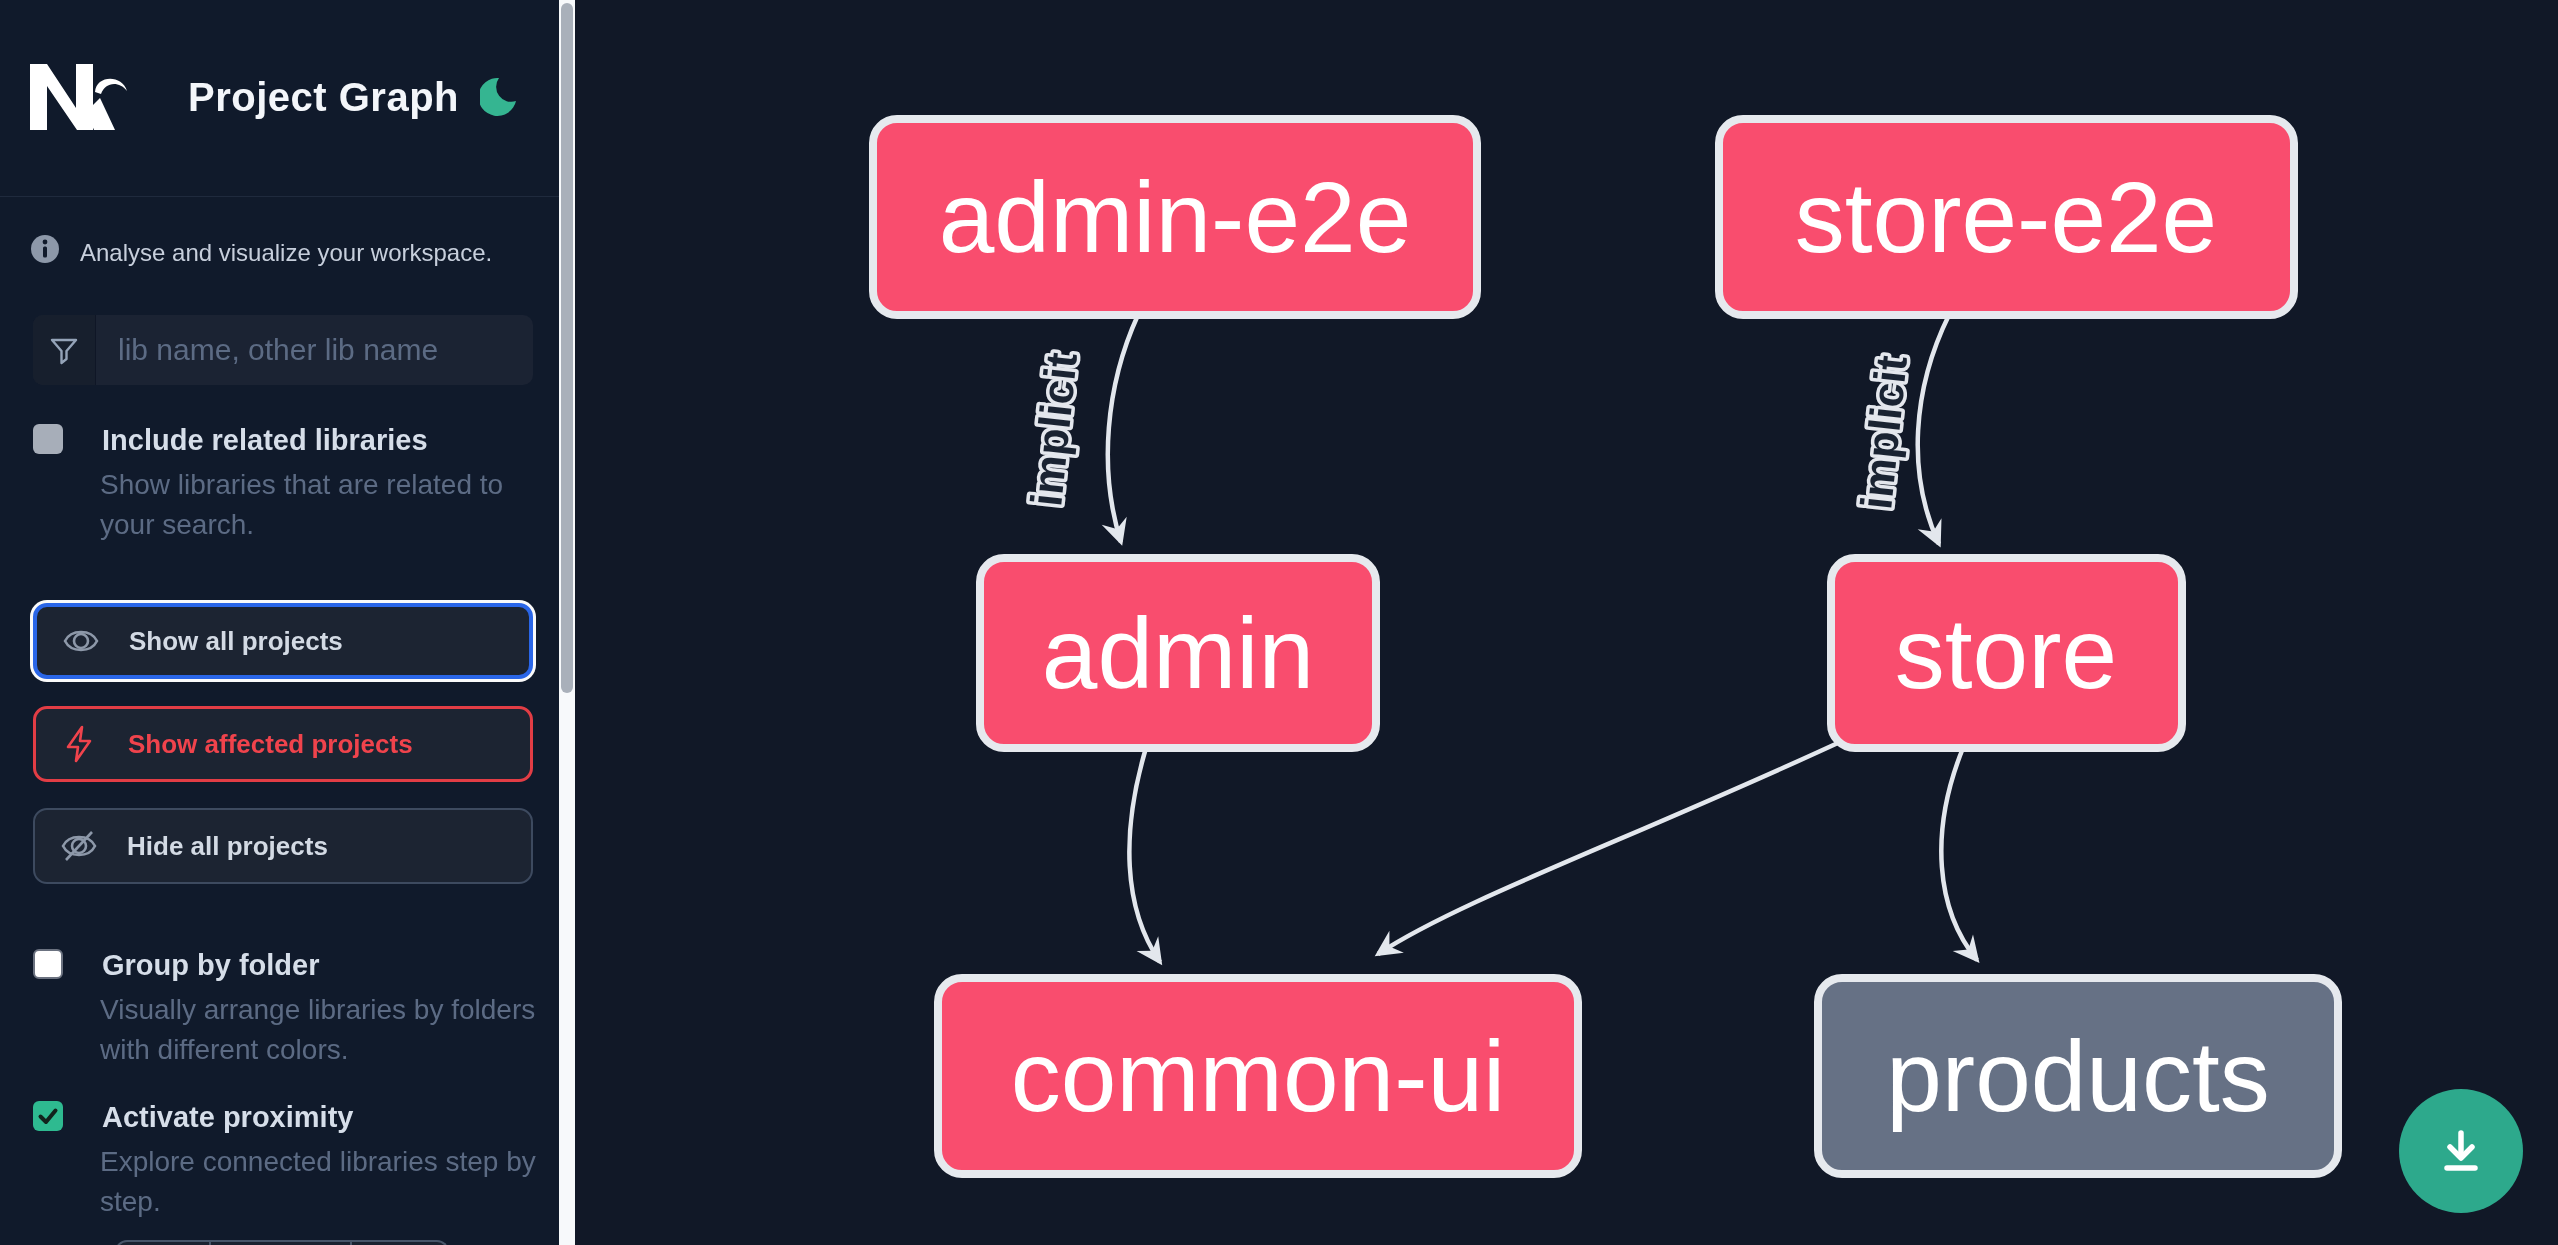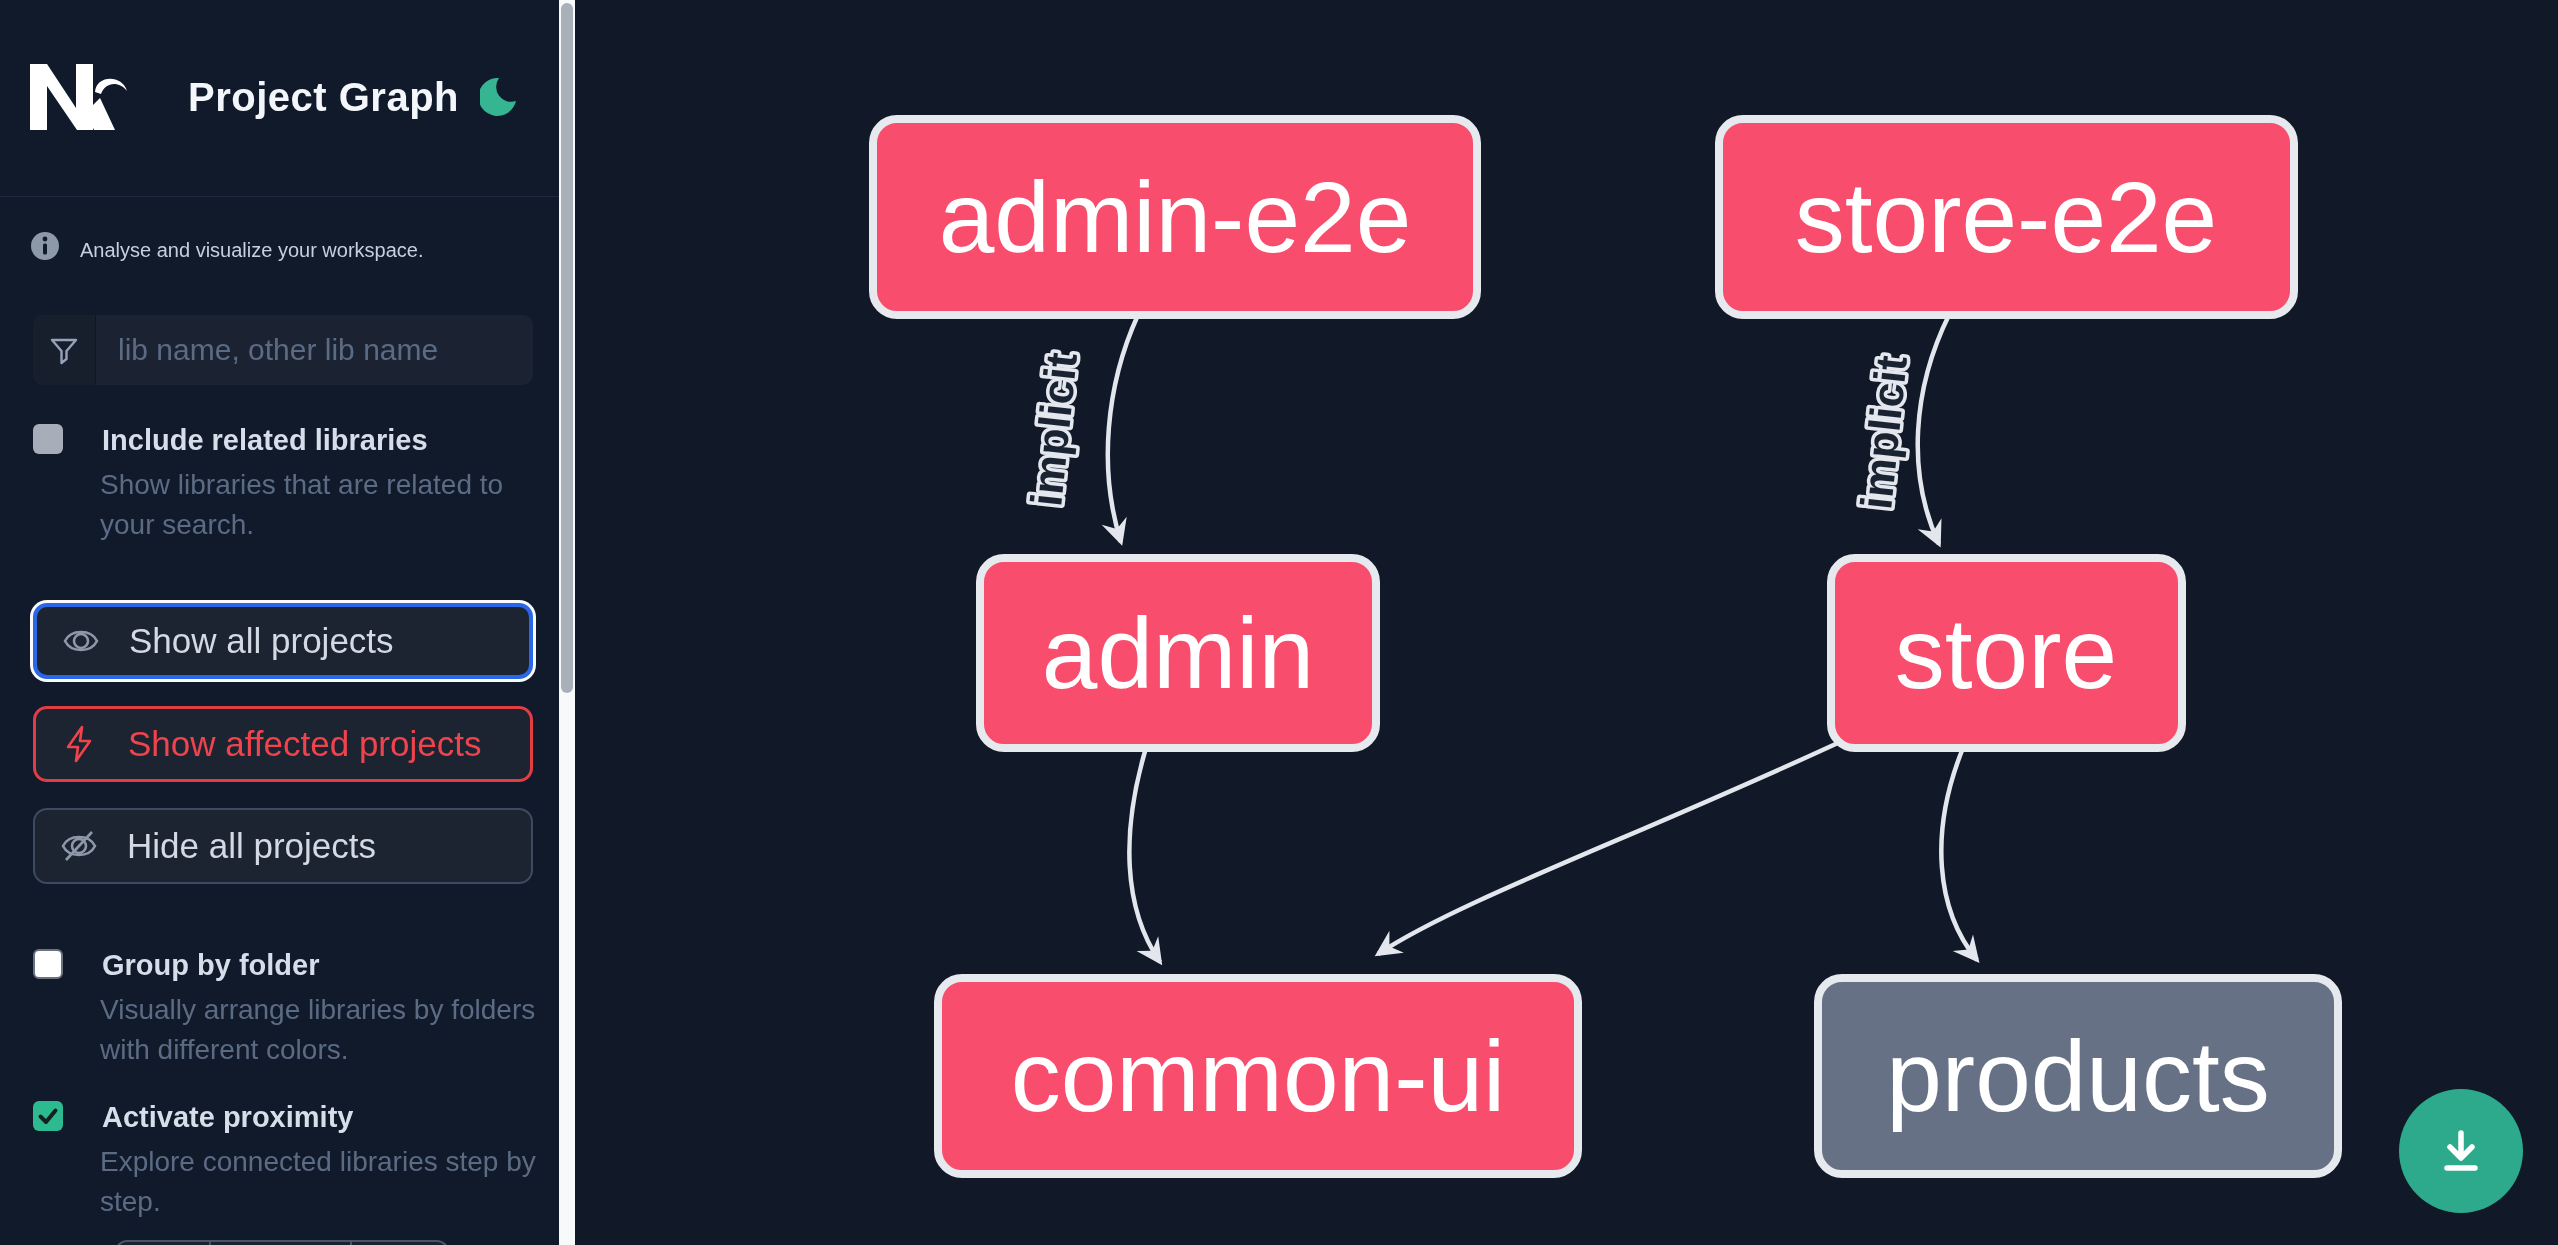--- a/index.html
+++ b/index.html
@@ -14,40 +14,40 @@
   #scrollbar-thumb { position:absolute; left:2px; top:3px; width:12px; height:690px; background:#a9b0ba; border-radius:7px; }
 
   
   #sb-header { position:absolute; left:0; top:0; width:559px; height:197px; border-bottom:1px solid #1f2a3d; }
   #nx-logo { position:absolute; left:28px; top:62px; width:102px; height:70px; }
   #app-title { position:absolute; left:188px; top:75px; font-size:40px; font-weight:700; color:#f3f6fa; letter-spacing:.5px; }
   #theme-btn { position:absolute; left:480px; top:74px; width:44px; height:44px; background:none; border:none; cursor:pointer; }
 
   
   #info-row { position:absolute; left:30px; top:230px; display:flex; align-items:center; gap:20px; width:500px; }
-  #info-row .txt { font-size:20px; color:#c7cfdc;margin-top:9px; }
+  #info-row .txt { font-size:24px; color:#c7cfdc;margin-top:9px; }
 
   
   #search-box { position:absolute; left:33px; top:315px; width:500px; height:70px; background:#1b2333; border-radius:10px; display:flex; overflow:hidden; }
   #search-icon-cell { width:63px; height:70px; display:flex; align-items:center; justify-content:center; background:#171f2d; border-right:1px solid #0f1626; }
   #search-input { flex:1; background:transparent; border:none; outline:none; color:#cbd5e1; font-size:30px; font-family:Liberation Sans, sans-serif; padding:0 22px; }
   #search-input::placeholder { color:#5c6b84; }
 
   
   .opt-row { position:absolute; left:33px; width:500px; }
   .cbx { position:absolute; left:0; top:1px; width:30px; height:30px; border-radius:6px; cursor:pointer; }
   .cbx.gray { background:#a7aeb9; }
   .cbx.white { background:#ffffff; border:2px solid #6b7280; }
   .cbx.checked { background:#2eba90; display:flex; align-items:center; justify-content:center; }
   .opt-label { display:block; margin-left:69px; font-size:29px; font-weight:700; color:#d6dee9; cursor:pointer; line-height:34px; }
   .opt-desc { display:block; margin-left:67px; margin-top:8px; width:442px; font-size:28px; line-height:40px; color:#5c6b84; }
 
   
   .act-btn { position:absolute; left:33px; width:500px; height:76px; border-radius:14px; background:#1c2432; display:flex; align-items:center; gap:28px; padding:0 24px; cursor:pointer; font-family:"Liberation Sans",sans-serif; }
-  .act-btn .lbl { font-size:35px; font-weight:400; color:#d3dae4; }
+  .act-btn .lbl { font-size:26px; font-weight:700; color:#d3dae4; }
   #btn-show-all { top:603px; border:4px solid #2a66e8; box-shadow:0 0 0 3px #fafafa; }
   #btn-show-affected { top:706px; border:3px solid #e23d45; }
   #btn-show-affected .lbl { color:#f0434c; }
   #btn-hide-all { top:808px; border:2px solid #3d4a5f; }
 
   
   #seg-control { position:absolute; left:115px; top:1240px; width:334px; height:18px; display:flex; border:2px solid #475569; border-bottom:none; border-radius:12px 12px 0 0; background:#1a2230; overflow:hidden; }
   #seg-control .seg { height:100%; border-right:2px solid #475569; }
   #seg-control .seg:last-child { border-right:none; }
 

